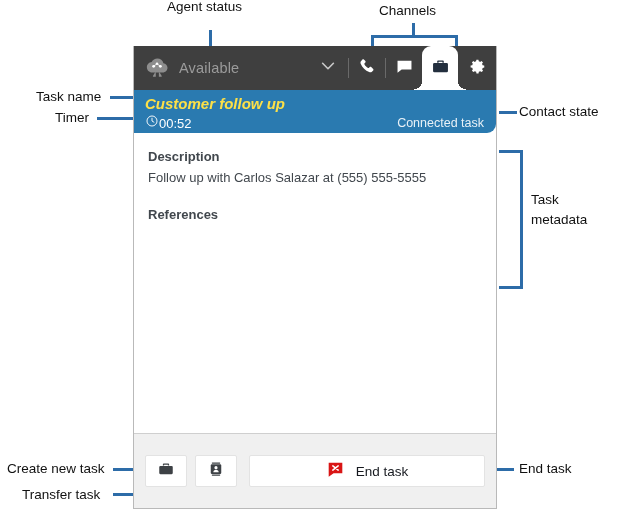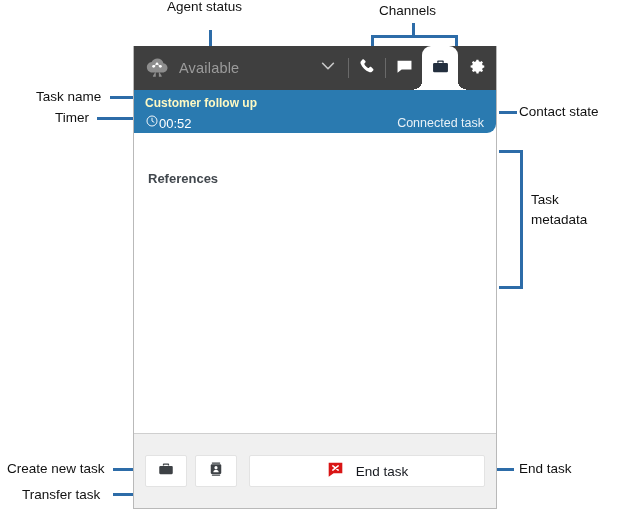--- a/index.html
+++ b/index.html
@@ -136,24 +136,25 @@
   
   #contact-header {
     background: #2a7ab0;
     height: 43px;
     padding: 5px 12px 0 11px;
     box-sizing: border-box;
     border-radius: 0 0 9px 0;
     position: relative;
   }
   #task-name {
-    color: #fef9c3;
-    font-size: 12px;
+    color: #fde047;
+    font-size: 15px;
     font-weight: bold;
     line-height: 17px;
+    font-style: italic;
   }
   #contact-subrow {
     display: flex;
     align-items: center;
     justify-content: space-between;
     margin-top: 2px;
   }
   #timer-group {
     display: flex;
     align-items: center;
@@ -360,20 +361,24 @@
           </svg>
         </span>
         <span class="timer-text">00:52</span>
       </div>
       <div id="contact-state">Connected task</div>
     </div>
   </div>
 
   <div id="ccp-body">
 
+    <div class="meta-section">
+      <div class="meta-heading">Description</div>
+      <div class="meta-value">Follow up with Carlos Salazar at (555) 555-5555</div>
+    </div>
 
     <div class="meta-section" id="references-block">
       <div class="meta-heading">References</div>
     </div>
   </div>
 
   <div id="ccp-footer">
 
     <div class="icon-btn">
       <span>

